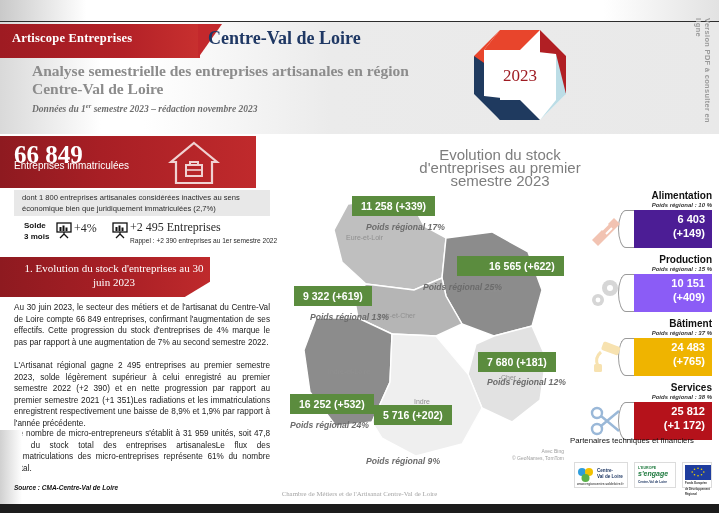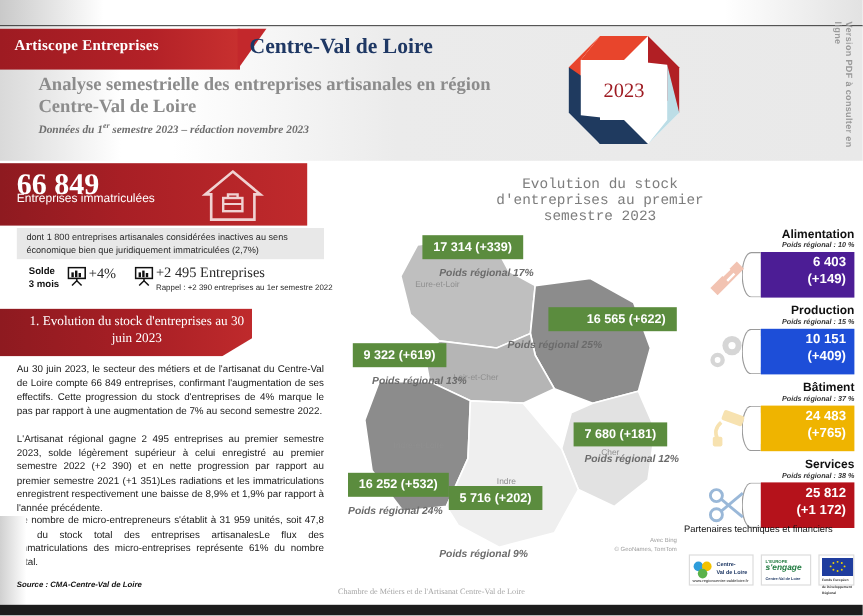--- a/index.html
+++ b/index.html
@@ -161,22 +161,22 @@
   #p2 { top: 360px; }
   #p3 { top: 428px; }
   .source-line {
     position: absolute; left: 14px; top: 484px;
     color: #111; font-size: 6.5px; font-weight: 700; font-style: italic;
   }
 
   
   .map-title {
     position: absolute; left: 395px; top: 148px; width: 210px;
-    text-align: center; color: #7d7d7d; font-size: 12px; line-height: 13px;
-    font-family: Liberation Mono, monospace;
+    text-align: center; color: #7d7d7d; font-size: 15px; line-height: 13px;
+    font-family: Liberation Sans, sans-serif;
   }
   .map-wrap { position: absolute; left: 296px; top: 186px; width: 280px; height: 290px; }
   .dept-name {
     position: absolute; color: #8f8f8f; font-size: 7px;
     font-family: "Liberation Sans", sans-serif;
   }
   .green-box {
     position: absolute; background: #5b8c3e; color: #ffffff;
     font-size: 10.5px; font-weight: 700; padding: 4px 9px;
     white-space: nowrap;
@@ -338,21 +338,21 @@
     </svg>
 
     <div class="dept-name" style="left:50px;top:48px;">Eure-et-Loir</div>
     <div class="dept-name" style="left:190px;top:100px;">Loiret</div>
     <div class="dept-name" style="left:82px;top:126px;">Loir-et-Cher</div>
     <div class="dept-name" style="left:205px;top:188px;">Cher</div>
     <div class="dept-name" style="left:32px;top:182px;">Indre-et-Loire</div>
     <div class="dept-name" style="left:118px;top:212px;">Indre</div>
   </div>
 
-  <div class="green-box" style="left:352px;top:196px;">17 314 (+339)</div>
+  <div class="green-box" style="left:352px;top:196px;">11 258 (+339)</div>
   <div class="poids" style="left:366px;top:222px;">Poids régional 17%</div>
 
   <div class="green-box" style="left:457px;top:256px;padding-left:32px;">16 565 (+622)</div>
   <div class="poids" style="left:423px;top:282px;">Poids régional 25%</div>
 
   <div class="green-box" style="left:294px;top:286px;">9 322 (+619)</div>
   <div class="poids" style="left:310px;top:312px;">Poids régional 13%</div>
 
   <div class="green-box" style="left:478px;top:352px;">7 680 (+181)</div>
   <div class="poids" style="left:487px;top:377px;">Poids régional 12%</div>
@@ -386,21 +386,21 @@
   <div class="sector" style="top:254px;">
     <div class="sector-name">Production</div>
     <div class="sector-sub">Poids régional : 15 %</div>
     <div class="sector-arc"></div>
     <svg class="sector-icon" viewBox="0 0 36 34">
       <circle cx="22" cy="12" r="8" fill="#d6d6d6"></circle>
         <circle cx="22" cy="12" r="3" fill="#ffffff"></circle>
       <circle cx="10" cy="24" r="6" fill="#d6d6d6"></circle>
         <circle cx="10" cy="24" r="2.4" fill="#ffffff"></circle>
     </svg>
-    <div class="sector-bar" style="background:#1d4ed8;">
+    <div class="sector-bar" style="background:#8b5cf6;">
       <div>10 151</div>
       <div>(+409)</div>
     </div>
   </div>
 
   <div class="sector" style="top:318px;">
     <div class="sector-name">Bâtiment</div>
     <div class="sector-sub">Poids régional : 37 %</div>
     <div class="sector-arc"></div>
     <svg class="sector-icon" viewBox="0 0 36 34">

